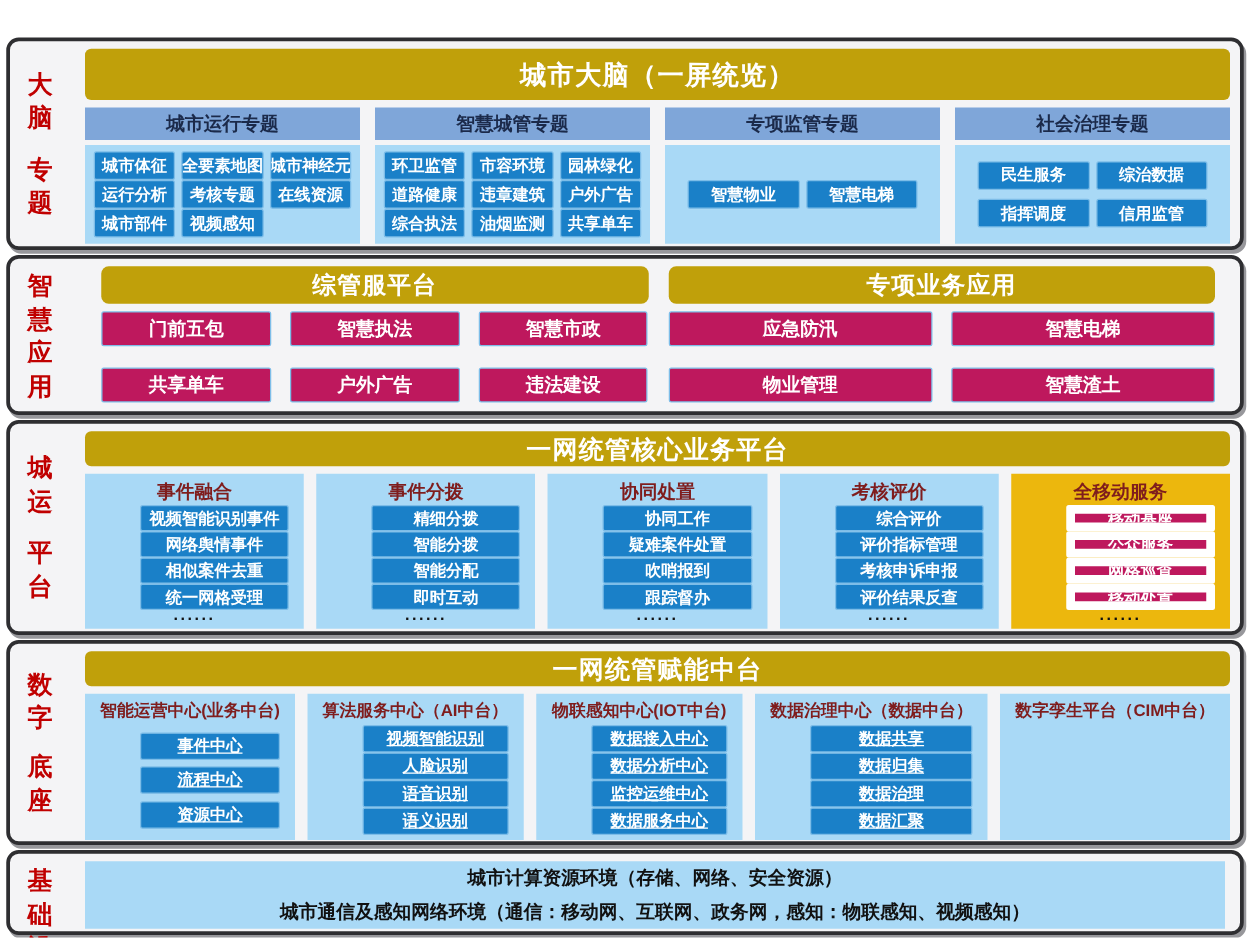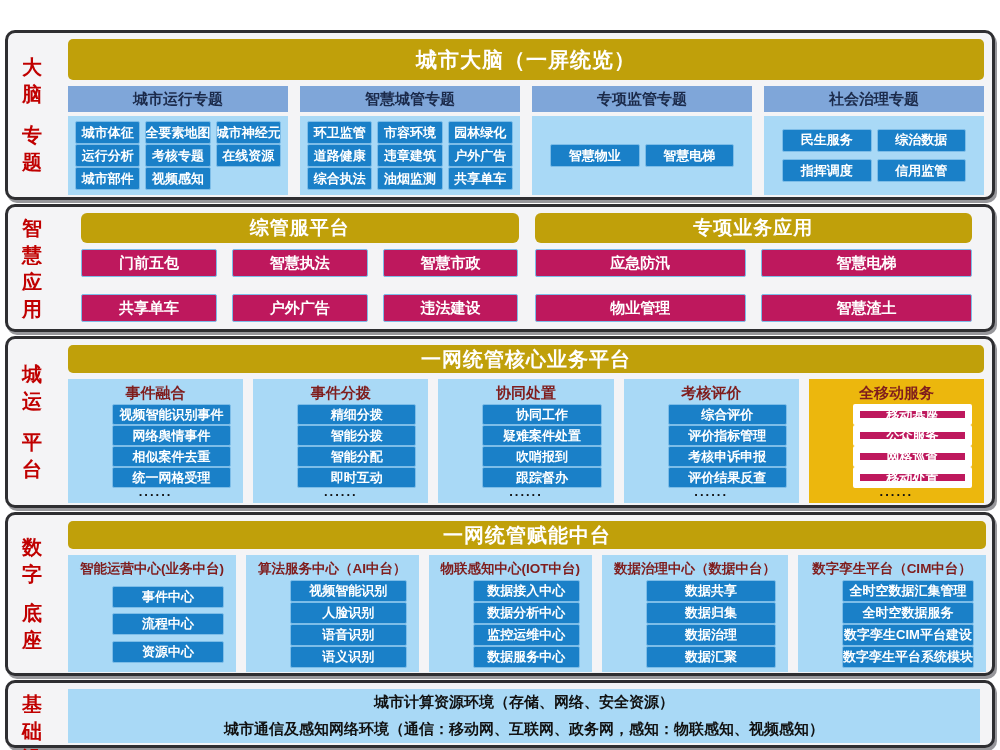--- a/index.html
+++ b/index.html
@@ -49,21 +49,21 @@
   .mid-col.gold { background:#ecb70d; }
   .mid-header { height:22px; color:#7f1d1d; font-weight:bold; font-size:15px;
     display:flex; align-items:center; justify-content:center; flex-shrink:0;
     white-space:nowrap; }
   .mid-header.small { font-size:13.5px; }
   .mid-items { flex:1; display:flex; flex-direction:column; justify-content:space-evenly;padding-left:32px; }
   .mid-chip { height:21px; background:#1a80c8; border:1px solid #7dbde8; color:#ffffff;
     font-weight:bold; font-size:13px; display:flex; align-items:center;
     justify-content:center; border-radius:2px; white-space:nowrap; overflow:hidden; }
   .gold .mid-chip { background:#be185d; border:7px solid #ffffff; }
-  .base-chip { height:22px; }
+  .base-chip { height:22px;text-decoration:underline; }
   .dots { height:11px; color:#111111; font-weight:bold; font-size:13px; line-height:7px;
     text-align:center; letter-spacing:2px; flex-shrink:0; }
   
   .infra { flex:1; display:flex; flex-direction:column; justify-content:space-evenly;
     padding-right:4px; }
   .infra-bar { height:27px; background:#a9d9f6; color:#111111; font-weight:bold;
     font-size:15px; display:flex; align-items:center; justify-content:center; }
 </style>
 </head>
 <body>
@@ -282,26 +282,20 @@
             <div class="mid-header small">数据治理中心（数据中台）</div>
             <div class="mid-items">
               <div class="mid-chip base-chip">数据共享</div>
               <div class="mid-chip base-chip">数据归集</div>
               <div class="mid-chip base-chip">数据治理</div>
               <div class="mid-chip base-chip">数据汇聚</div>
             </div>
           </div>
           <div class="mid-col">
             <div class="mid-header small">数字孪生平台（CIM中台）</div>
-            <div class="mid-items">
-              <div class="mid-chip base-chip">全时空数据汇集管理</div>
-              <div class="mid-chip base-chip">全时空数据服务</div>
-              <div class="mid-chip base-chip">数字孪生CIM平台建设</div>
-              <div class="mid-chip base-chip">数字孪生平台系统模块</div>
-            </div>
           </div>
         </div>
     </div>
   </section>
 
   <section class="panel s5">
     <div class="side-label">
       <span>基础</span>
       <span>设施</span>
     </div>

